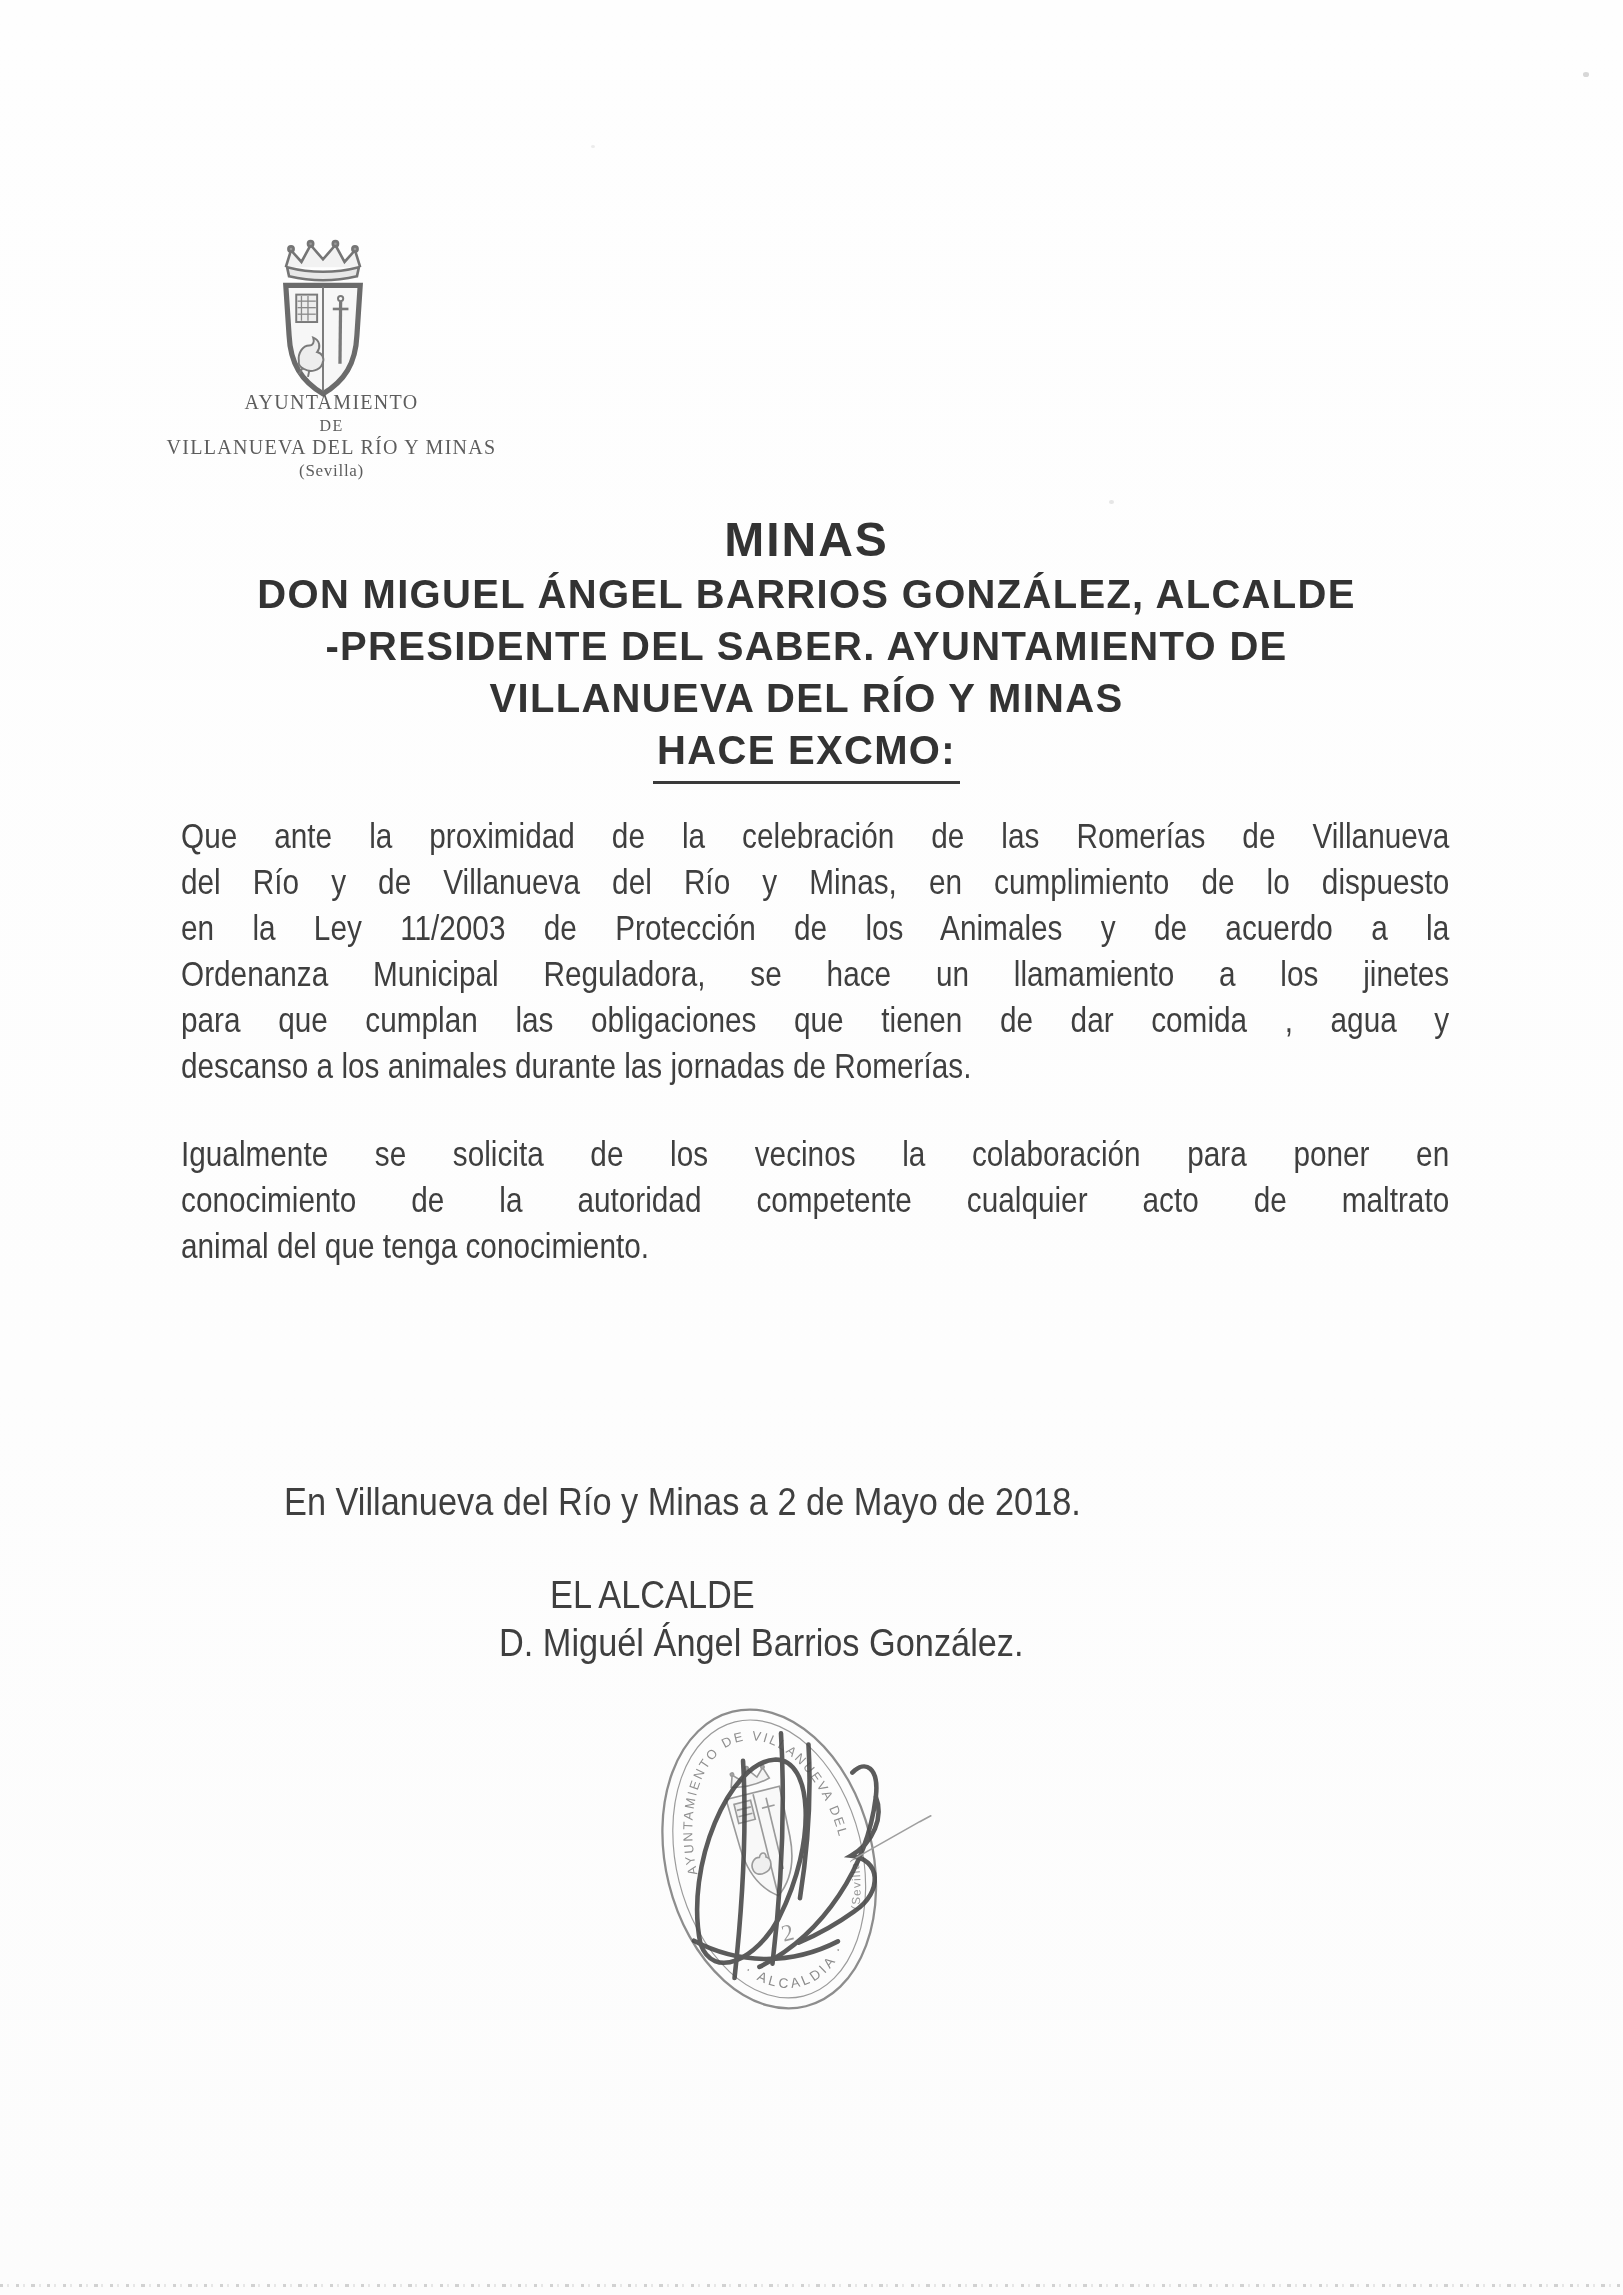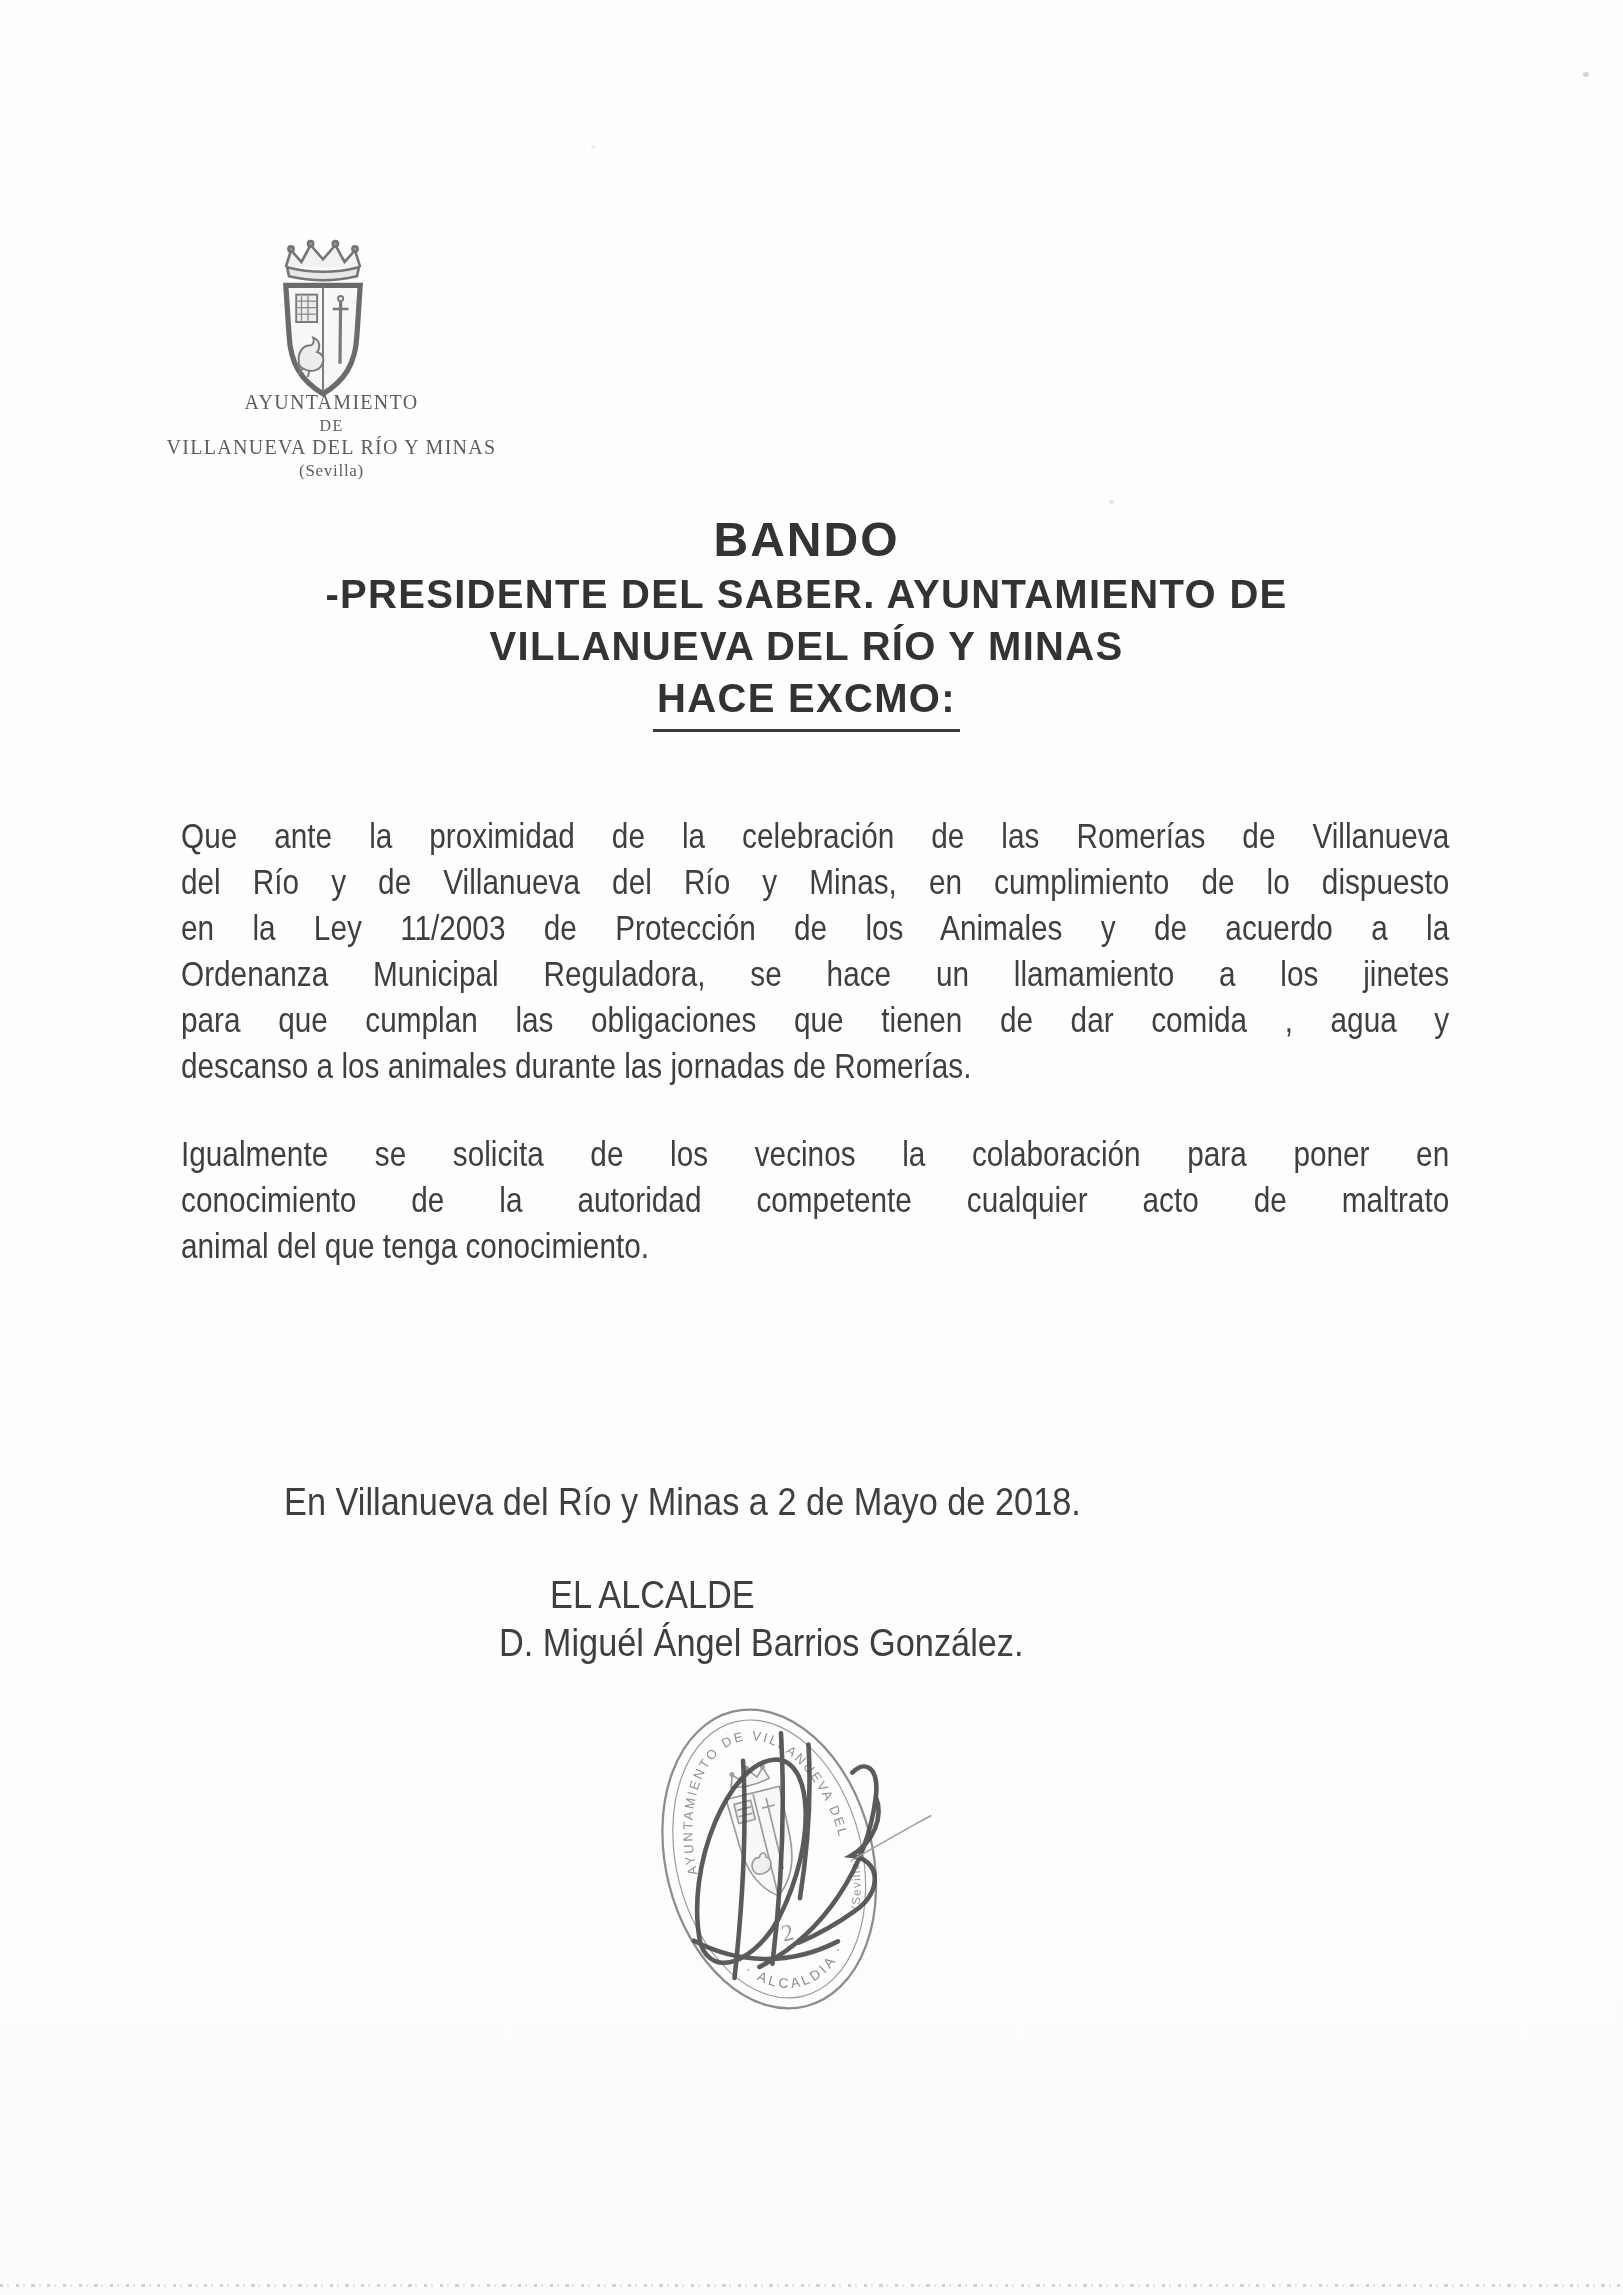--- a/index.html
+++ b/index.html
@@ -105,21 +105,22 @@
   </svg>
 
   <div class="logo-text">
     <div class="l1">AYUNTAMIENTO</div>
     <div class="l2">DE</div>
     <div class="l3">VILLANUEVA  DEL  RÍO Y MINAS</div>
     <div class="l4">(Sevilla)</div>
   </div>
 
   <div class="heading">
-    <div class="title">BANDO</div>
+    <div class="title">MINAS</div>
+    <div class="hline">DON MIGUEL ÁNGEL BARRIOS GONZÁLEZ, ALCALDE</div>
     <div class="hline">-PRESIDENTE  DEL SABER. AYUNTAMIENTO DE</div>
     <div class="hline">VILLANUEVA DEL RÍO Y MINAS</div>
     <div class="hline"><span class="uspan">HACE EXCMO:</span></div>
   </div>
 
   <div class="bodytext">
     <div class="para1">
       <div class="line">Que  ante la proximidad de la celebración de las Romerías de Villanueva</div>
       <div class="line">del Río y de Villanueva del Río y Minas, en cumplimiento de lo dispuesto</div>
       <div class="line">en la Ley 11/2003 de Protección de los Animales y de acuerdo a la</div>

